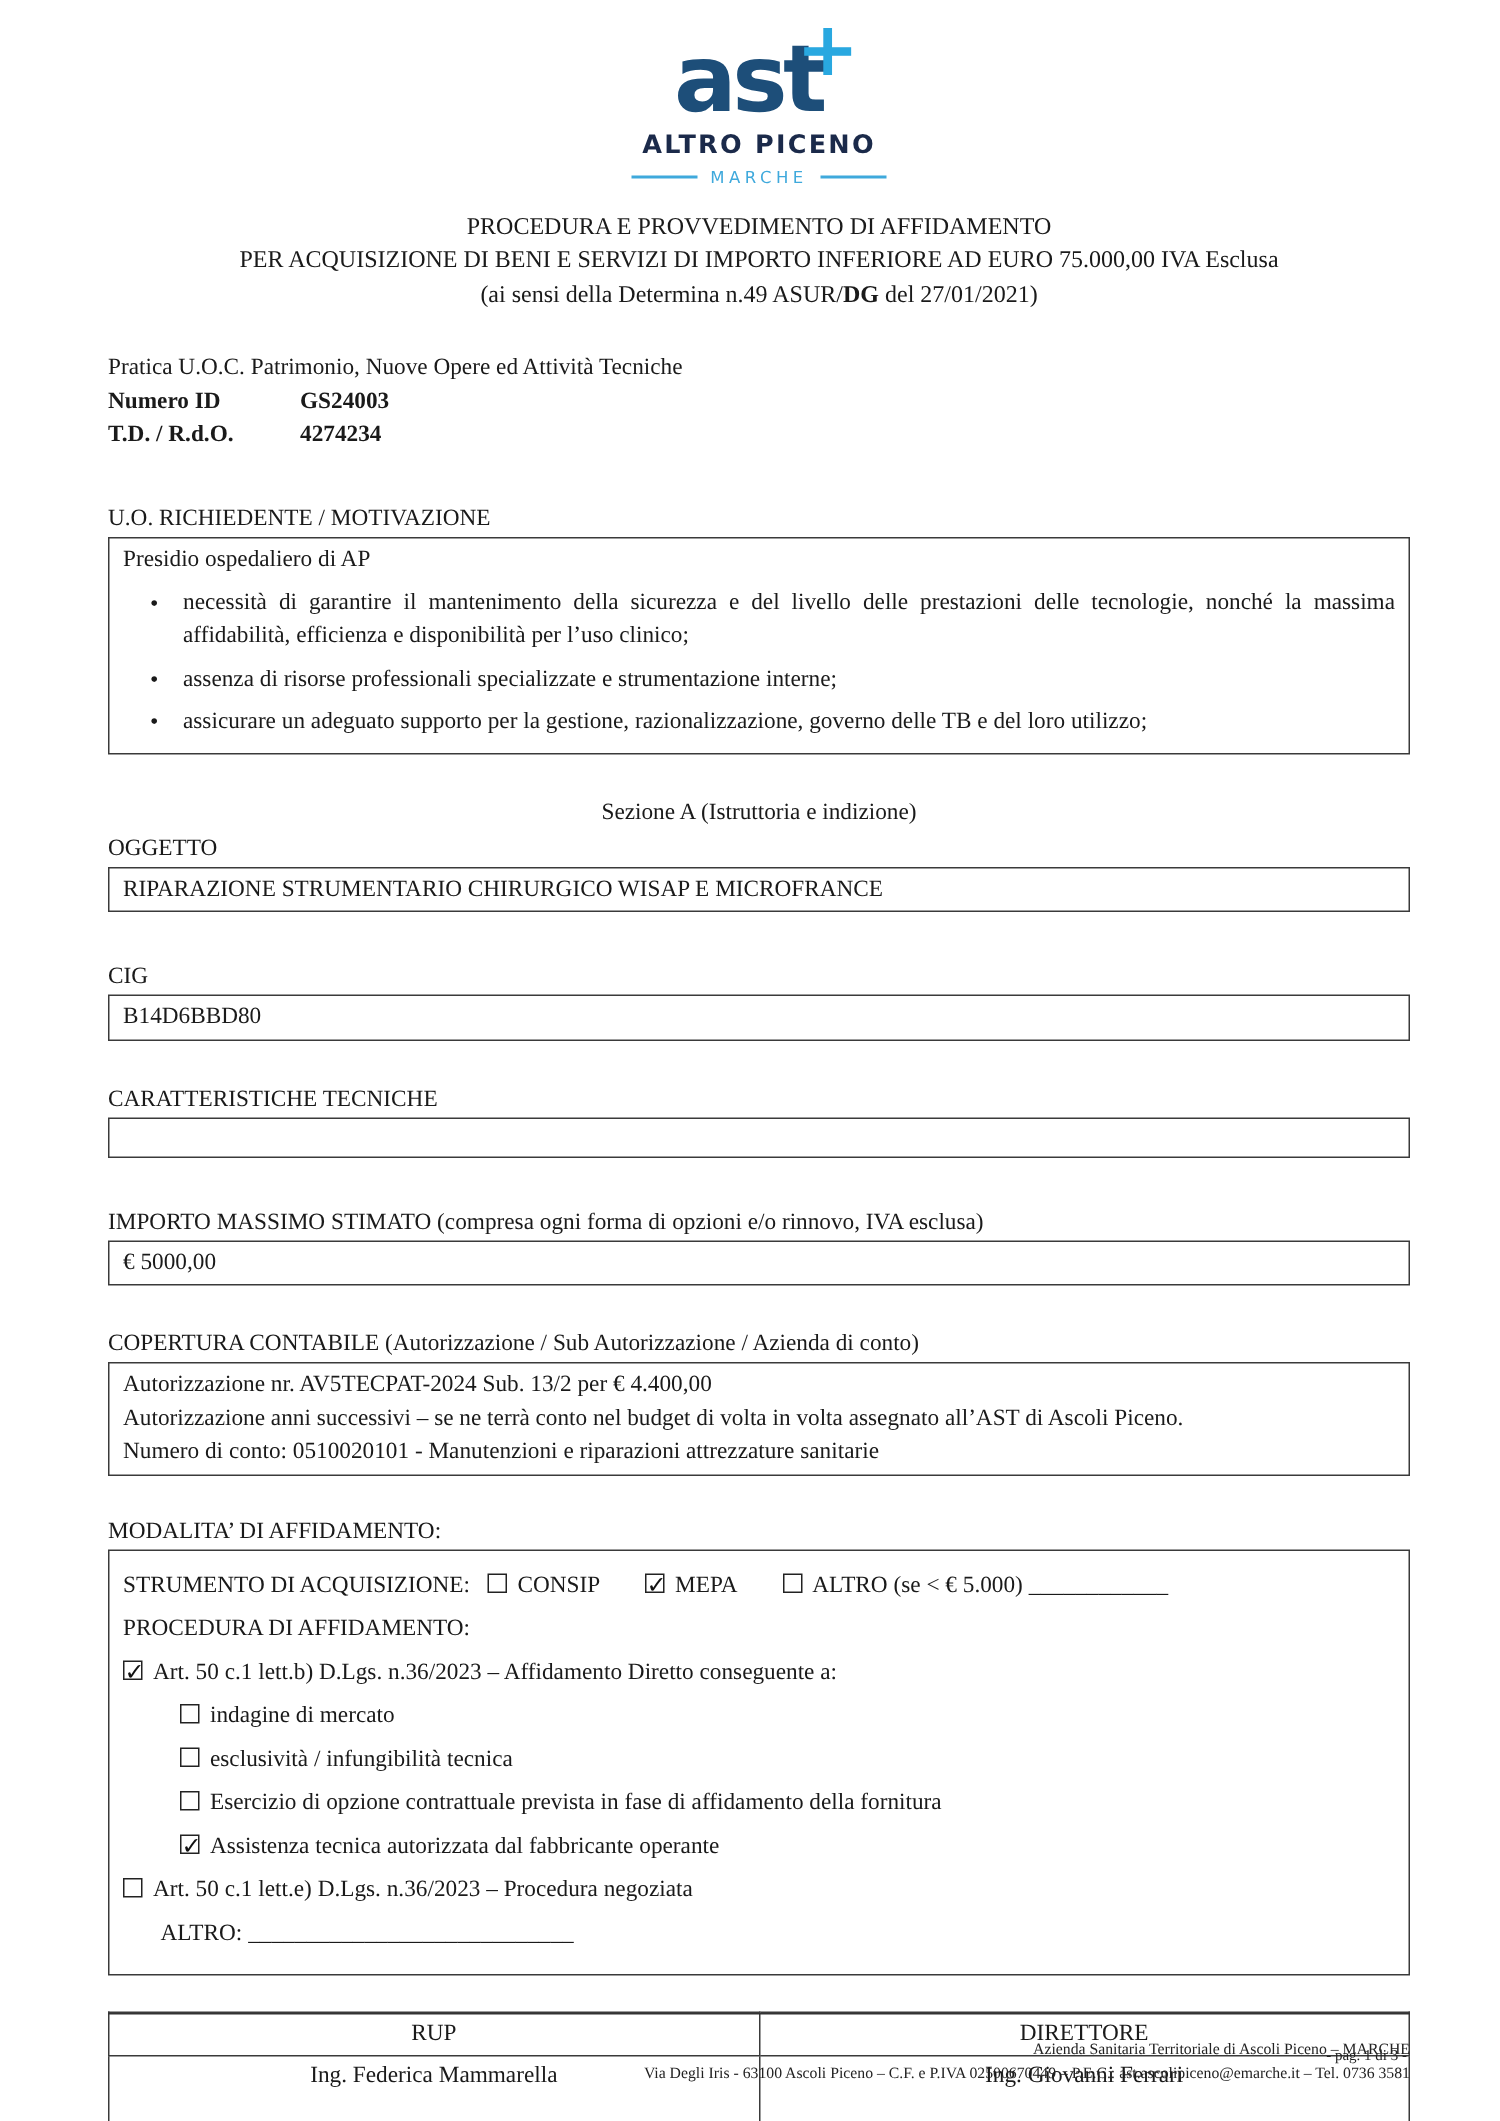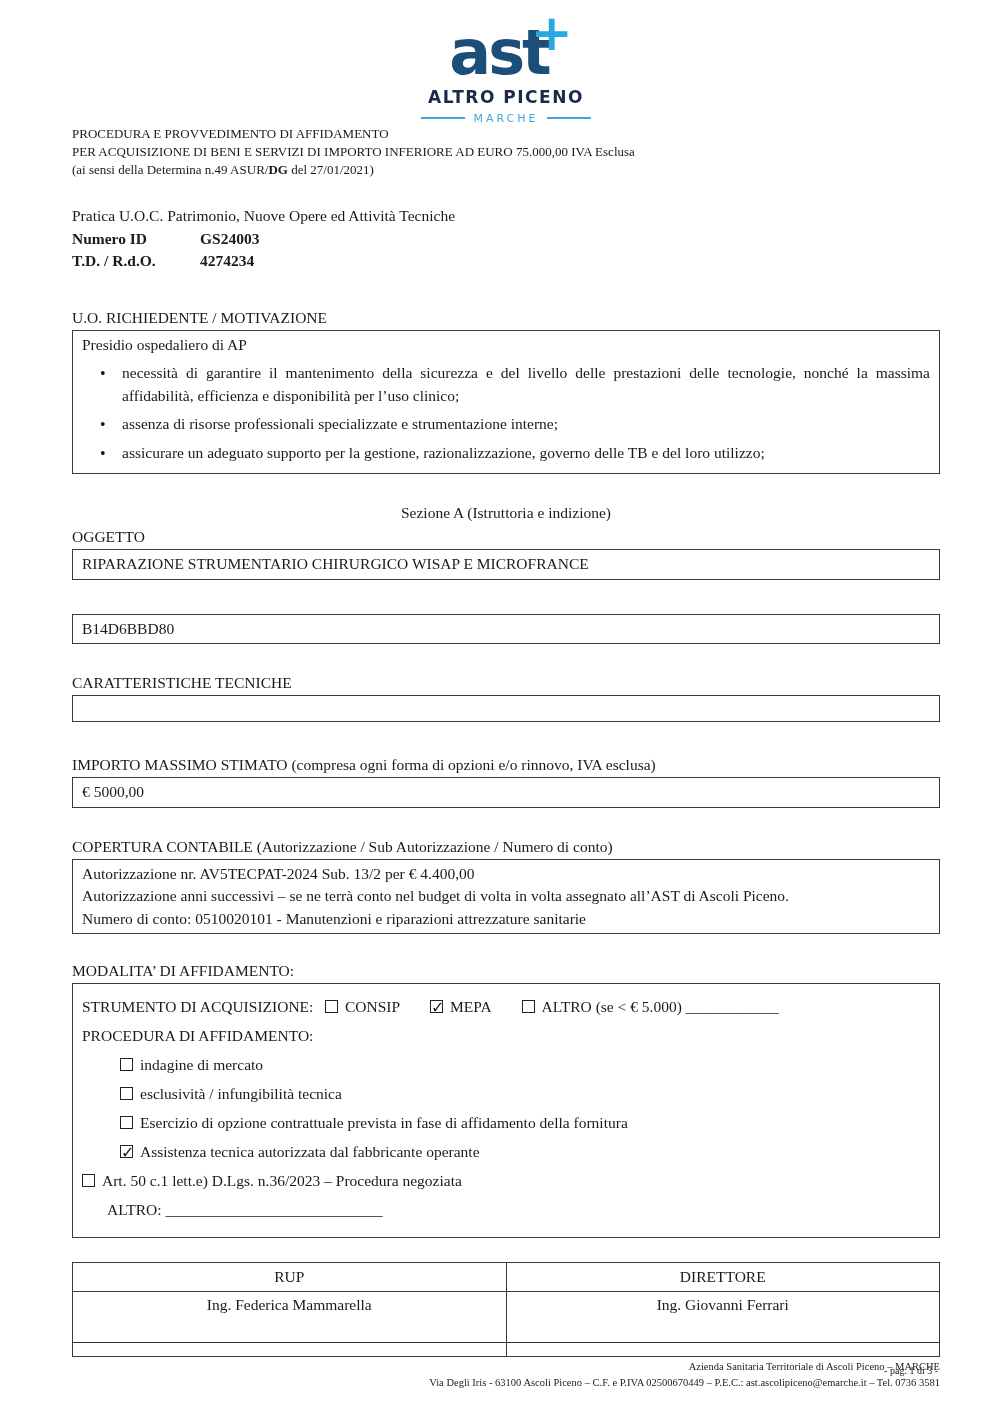--- a/index.html
+++ b/index.html
@@ -30,21 +30,21 @@
     font-family:"DejaVu Sans",sans-serif;font-weight:bold;
     font-size:17px;letter-spacing:1.5px;color:#1b2a4a;margin-top:4px;
   }
   .logo-region{
     display:flex;align-items:center;justify-content:center;gap:8px;
     font-family:"DejaVu Sans",sans-serif;
     font-size:11px;letter-spacing:3px;color:#3fa9dc;margin-top:5px;
   }
   .logo-region .rule{display:inline-block;width:44px;height:2px;background:#3fa9dc;}
   
-  .doc-title{font-size:13px;line-height:1.4;}
+  .doc-title{text-align:center;margin-top:16px;font-size:16px;line-height:1.4;}
   .doc-title .b{font-weight:bold;}
   
   .pratica{margin-top:26px;line-height:1.45;}
   .pratica-row{display:flex;font-weight:bold;}
   .pratica-label{width:128px;}
   
   .sec{margin-top:30px;}
   .sec-label{margin-bottom:3px;}
   .box{
     border:1px solid #3a3a3a;
@@ -147,53 +147,57 @@
   </div>
 
   <div class="center-line">Sezione A (Istruttoria e indizione)</div>
 
   <div class="sec" style="margin-top:6px;">
     <div class="sec-label">OGGETTO</div>
     <div class="box">RIPARAZIONE STRUMENTARIO CHIRURGICO WISAP E MICROFRANCE</div>
   </div>
 
   <div class="sec" style="margin-top:34px;">
+    <div class="sec-label">CIG</div>
     <div class="box">B14D6BBD80</div>
   </div>
 
   <div class="sec" style="margin-top:30px;">
     <div class="sec-label">CARATTERISTICHE TECNICHE</div>
     <div class="box"></div>
   </div>
 
   <div class="sec" style="margin-top:34px;">
     <div class="sec-label">IMPORTO MASSIMO STIMATO (compresa ogni forma di opzioni e/o rinnovo, IVA esclusa)</div>
     <div class="box">€ 5000,00</div>
   </div>
 
   <div class="sec" style="margin-top:30px;">
-    <div class="sec-label">COPERTURA CONTABILE (Autorizzazione / Sub Autorizzazione / Numero di conto)</div>
+    <div class="sec-label">COPERTURA CONTABILE (Autorizzazione / Sub Autorizzazione / Azienda di conto)</div>
     <div class="box">
       <div>Autorizzazione nr. AV5TECPAT-2024 Sub. 13/2 per € 4.400,00</div>
       <div>Autorizzazione anni successivi – se ne terrà conto nel budget di volta in volta assegnato all’AST di Ascoli Piceno.</div>
       <div>Numero di conto: 0510020101 - Manutenzioni e riparazioni attrezzature sanitarie</div>
     </div>
   </div>
 
   <div class="sec" style="margin-top:28px;">
     <div class="sec-label">MODALITA’ DI AFFIDAMENTO:</div>
     <div class="box" style="padding:6px 9px 10px 9px;">
       <div class="mod-line">
         <span>STRUMENTO DI ACQUISIZIONE:</span>&nbsp;&nbsp;
         <span class="cb"></span><span class="gap-r">CONSIP</span>
         <span class="cb checked"></span><span class="gap-r">MEPA</span>
         <span class="cb"></span><span>ALTRO (se &lt; € 5.000)</span>
         <span class="blank">____________</span>
       </div>
       <div class="mod-line">PROCEDURA DI AFFIDAMENTO:</div>
+      <div class="mod-line">
+        <span class="cb checked"></span><span>Art. 50 c.1 lett.b) D.Lgs. n.36/2023 – Affidamento Diretto conseguente a:</span>
+      </div>
       <div class="mod-line mod-indent">
         <span class="cb"></span><span>indagine di mercato</span>
       </div>
       <div class="mod-line mod-indent">
         <span class="cb"></span><span>esclusività / infungibilità tecnica</span>
       </div>
       <div class="mod-line mod-indent">
         <span class="cb"></span><span>Esercizio di opzione contrattuale prevista in fase di affidamento della fornitura</span>
       </div>
       <div class="mod-line mod-indent">

